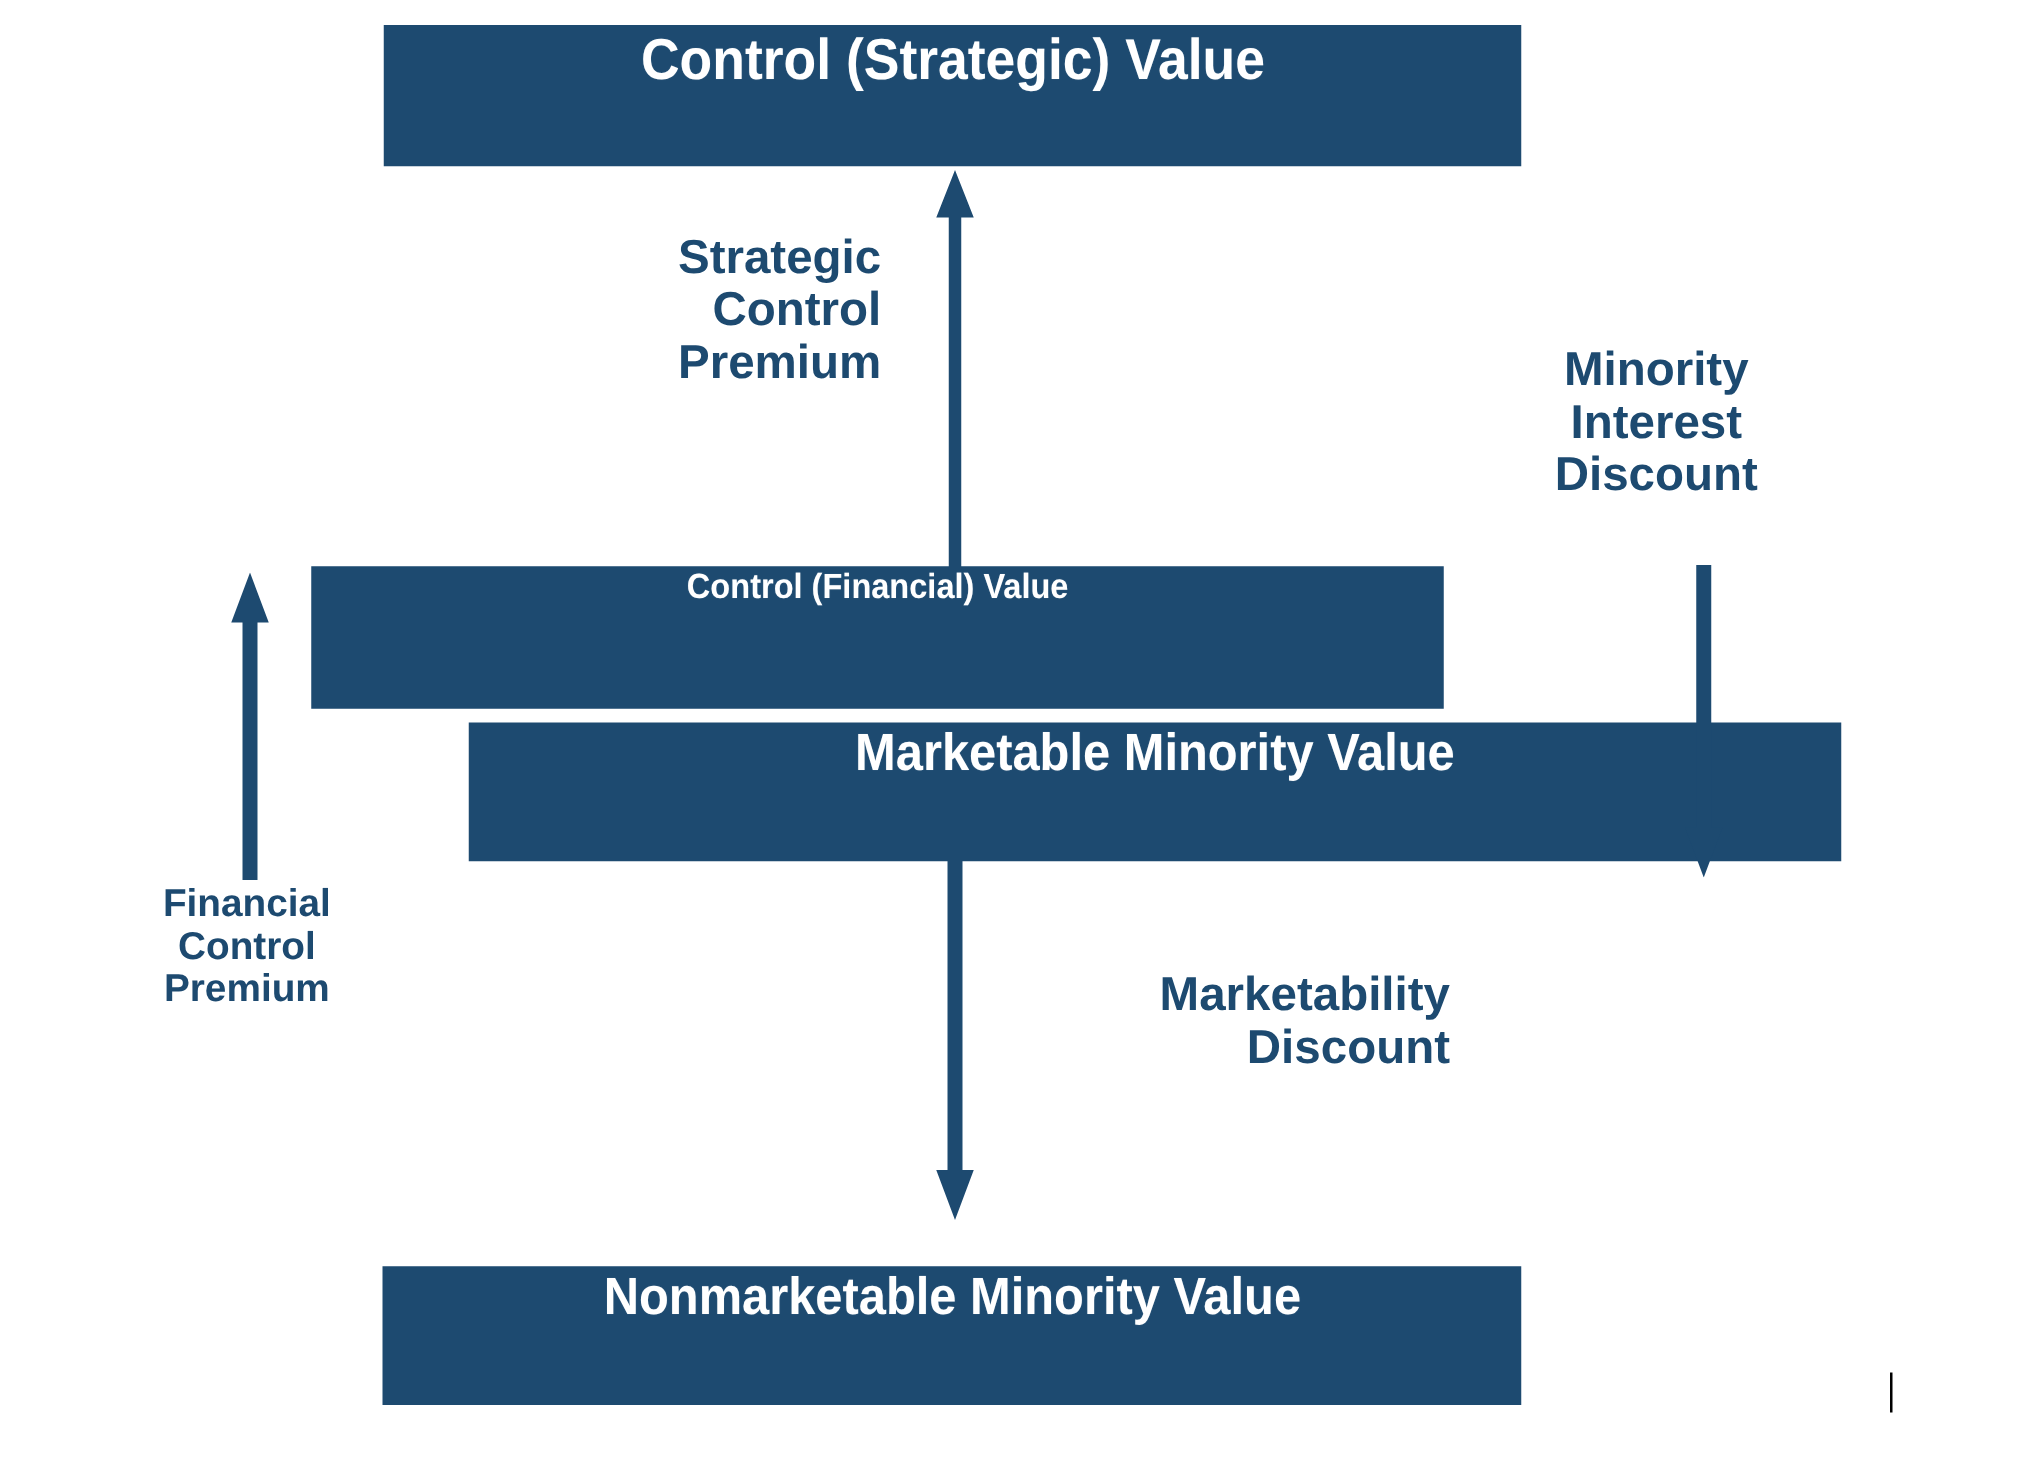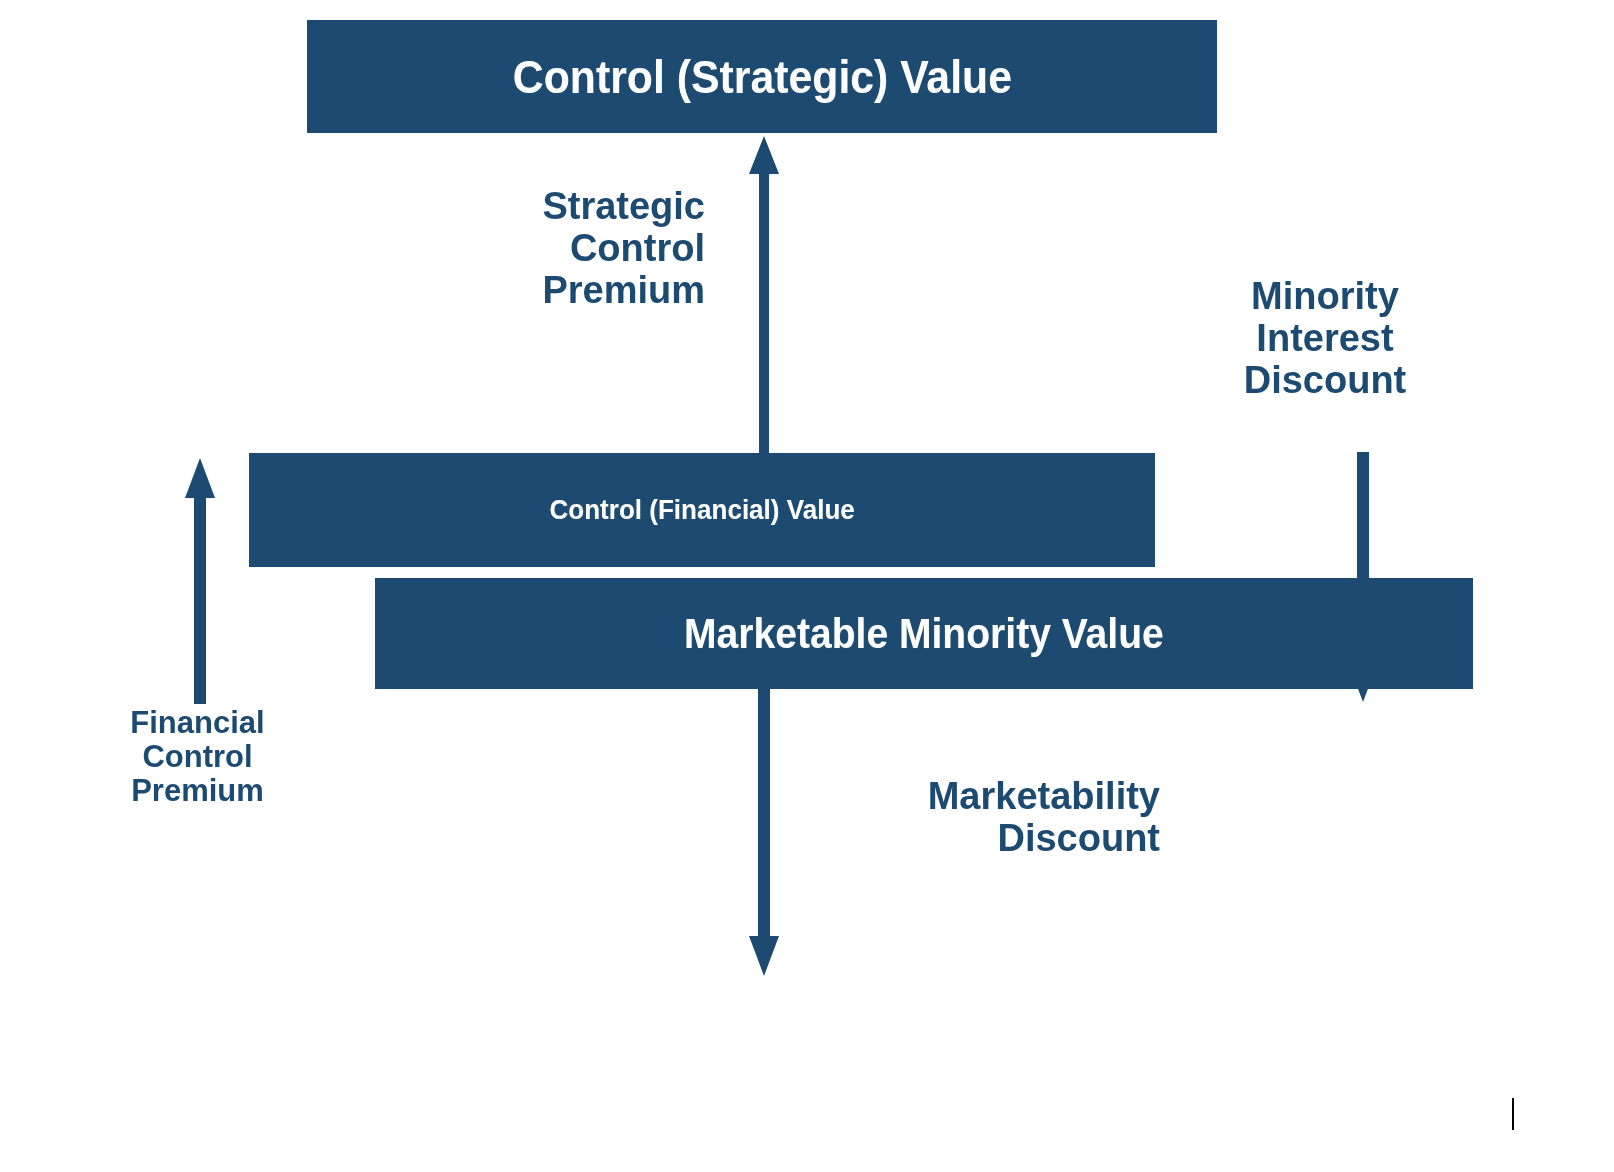--- a/index.html
+++ b/index.html
@@ -15,21 +15,21 @@
     width: 1614px;
     height: 1172px;
     background: #ffffff;
     overflow: hidden;
   }
   .bar {
     position: absolute;
     background: #1d4a70;
     color: #ffffff;
     display: flex;
-    align-items: center;
+    align-items: flex-start;
     justify-content: center;
     font-weight: bold;
     letter-spacing: 0px;
     text-shadow: 0 0 1px rgba(255,255,255,0.25);
     box-sizing: border-box;
   }
   .bar-label {
     font-weight: bold;
     white-space: nowrap;
     transform: scaleX(0.93);
@@ -105,20 +105,23 @@
   </div>
 
   <div class="bar" id="bar-financial">
     <span class="bar-label">Control (Financial) Value</span>
   </div>
 
   <div class="bar" id="bar-marketable">
     <span class="bar-label">Marketable Minority Value</span>
   </div>
 
+  <div class="bar" id="bar-nonmarketable">
+    <span class="bar-label">Nonmarketable Minority Value</span>
+  </div>
 
   <svg class="arrow" id="arrow-strategic-premium" viewBox="0 0 36 320" preserveAspectRatio="none">
     <polygon points="18,0 33,38 23,38 23,320 13,320 13,38 3,38" fill="#1d4a70"></polygon>
   </svg>
 
   <svg class="arrow" id="arrow-financial-premium" viewBox="0 0 36 246" preserveAspectRatio="none">
     <polygon points="18,0 33,40 24,40 24,246 12,246 12,40 3,40" fill="#1d4a70"></polygon>
   </svg>
 
   <svg class="arrow" id="arrow-minority-discount" viewBox="0 0 36 250" preserveAspectRatio="none">

